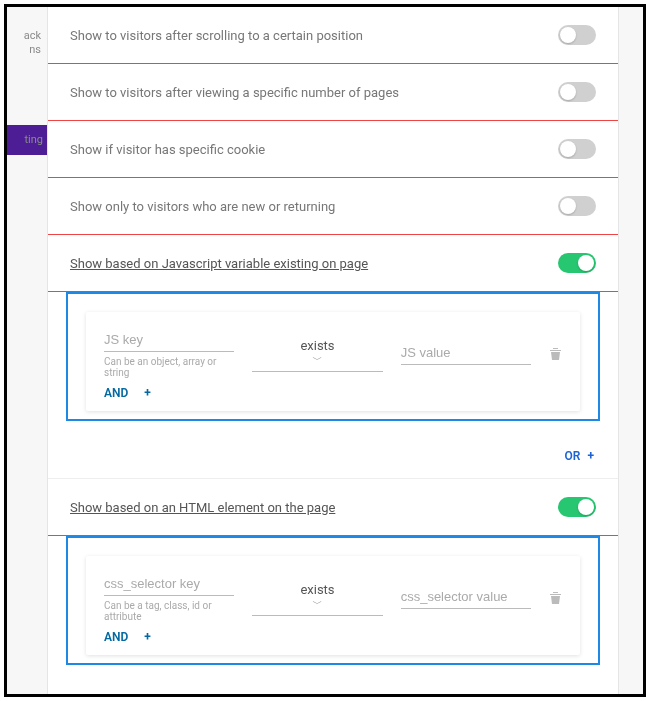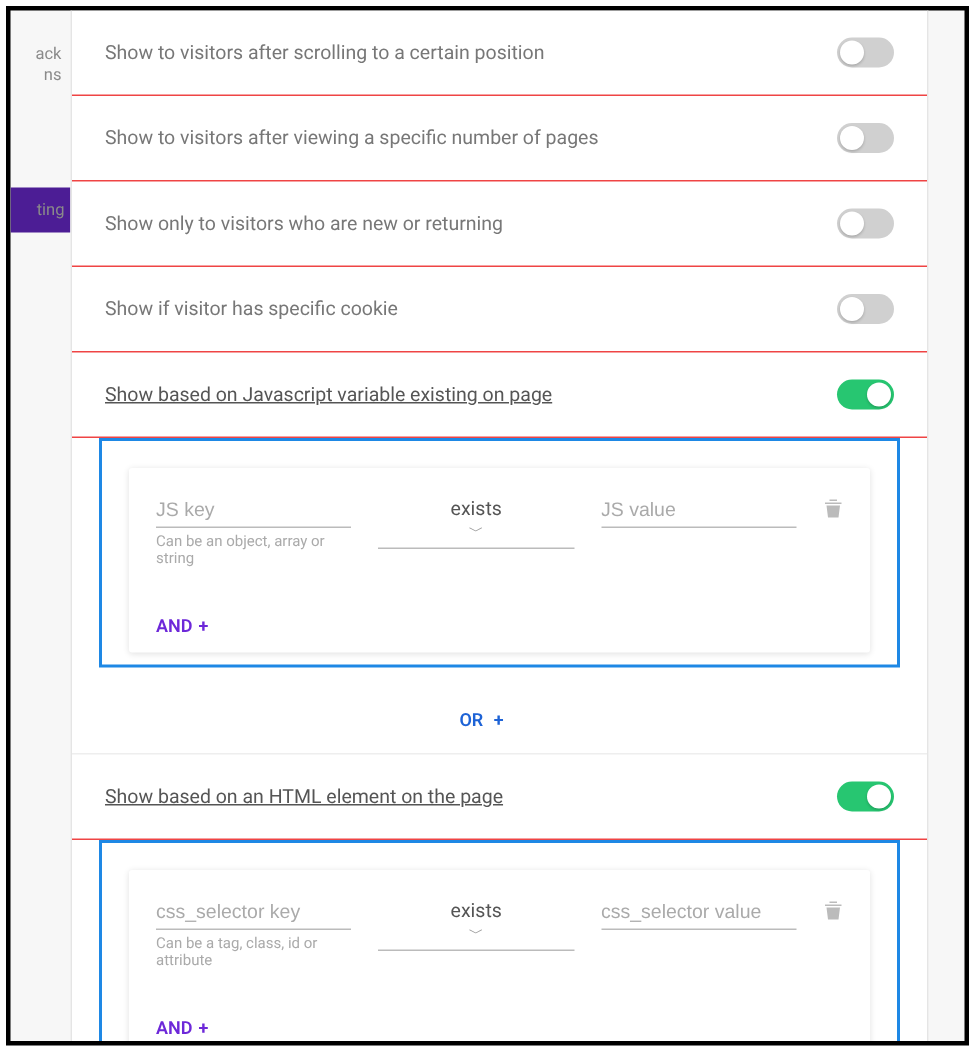--- a/index.html
+++ b/index.html
@@ -87,21 +87,21 @@
     background: #fff;
   }
   .config-card {
     box-shadow: 0 1px 4px rgba(0,0,0,0.12);
     padding: 16px 18px 10px 18px;
     background: #fff;
     border-radius: 2px;
   }
   .field-row {
     display: flex;
-    align-items: flex-start;
+    align-items: center;
     gap: 18px;
   }
   .field {
     flex: 1;
     position: relative;
   }
   .field input, .field .select {
     width: 100%;
     border: none;
     border-bottom: 1px solid #bbb;
@@ -130,31 +130,31 @@
     margin-top: 4px;
   }
   .trash {
     color: #bbb;
     cursor: pointer;
     font-size: 14px;
     flex-shrink: 0;
     margin-top: 4px;
   }
   .and-btn {
-    color: #6d28d9;
+    color: #0369a1;
     font-size: 12px;
     font-weight: 600;
-    margin-top: 32px;
+    margin-top: 8px;
     cursor: pointer;
     display: inline-flex;
     align-items: center;
-    gap: 4px;
+    gap: 16px;
   }
   .or-row {
-    text-align: center;
+    text-align: right;
     padding: 8px 24px 14px 0;
   }
   .or-btn {
     color: #1e63d6;
     font-size: 12px;
     font-weight: 600;
     cursor: pointer;
     display: inline-flex;
     align-items: center;
     gap: 2px;
@@ -186,26 +186,26 @@
       <span>Show to visitors after scrolling to a certain position</span>
       <div class="toggle"></div>
     </div>
 
     <div class="setting-row">
       <span>Show to visitors after viewing a specific number of pages</span>
       <div class="toggle"></div>
     </div>
 
     <div class="setting-row">
+      <span>Show if visitor has specific cookie</span>
+      <div class="toggle"></div>
+    </div>
+
+    <div class="setting-row">
       <span>Show only to visitors who are new or returning</span>
-      <div class="toggle"></div>
-    </div>
-
-    <div class="setting-row">
-      <span>Show if visitor has specific cookie</span>
       <div class="toggle"></div>
     </div>
 
     <div class="setting-row active">
       <span>Show based on Javascript variable existing on page</span>
       <div class="toggle on"></div>
     </div>
 
     <div class="config-panel">
       <div class="config-card">

